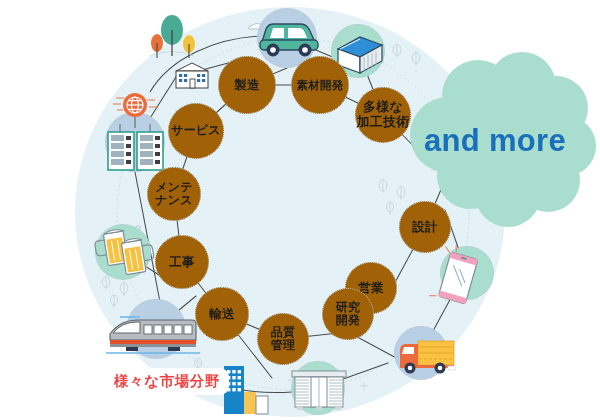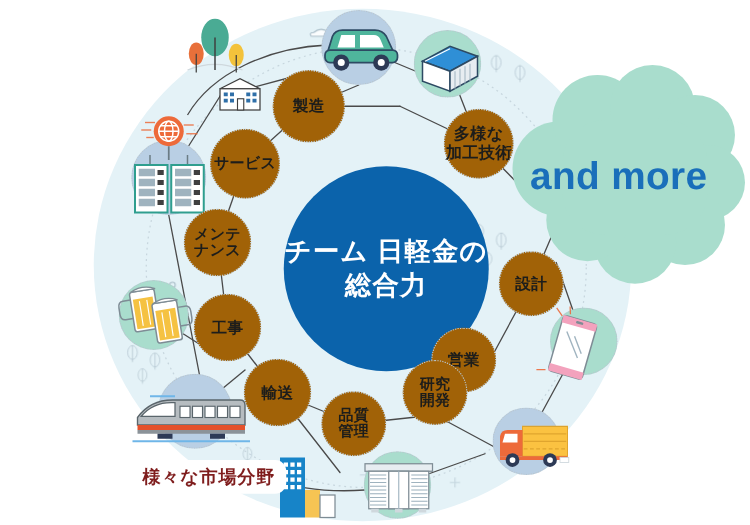--- a/index.html
+++ b/index.html
@@ -24,21 +24,21 @@
   .disc.mint{background:#a9ddcd;}
 
   
   #core{background:#0b63ab;color:#ffffff;font-weight:700;line-height:1.30;
         letter-spacing:1px;}
 
   #cloudtext{position:absolute;color:#1a6fba;font-weight:700;
              font-size:31px;letter-spacing:.3px;white-space:nowrap;}
 
   #market{position:absolute;background:#ffffff;border-radius:9px;
-          color:#7f1d1d;font-weight:700;font-size:14.5px;letter-spacing:.6px;
+          color:#ef4444;font-weight:700;font-size:14.5px;letter-spacing:.6px;
           padding:4px 9px;white-space:nowrap;}
 </style>
 </head>
 <body>
 
 <div id="stage">
 
   <svg class="layer" viewBox="0 0 600 420">
     <defs>
       <clipPath id="halo-clip">
@@ -135,27 +135,20 @@
       <circle cx="556" cy="108" r="32"></circle>
       <circle cx="566" cy="146" r="30"></circle>
       <circle cx="548" cy="180" r="32"></circle>
       <circle cx="508" cy="194" r="33"></circle>
       <circle cx="470" cy="176" r="33"></circle>
       <rect x="450" y="96" width="116" height="92" rx="34"></rect>
     </g>
   </svg>
   <div id="cloudtext" style="left:424px;top:123px;">and more</div>
 
-  <div id="core" class="node" style="left:227px;top:133px;width:164px;height:164px;font-size:21px;">
-    <div>
-      <span>チーム</span>
-      <span>日軽金の</span>
-      <span>総合力</span>
-    </div>
-  </div>
 
   <div class="node disc blue" style="left:257px;top:8px;width:60px;height:60px;"></div>
   <div class="node disc mint" style="left:331px;top:24px;width:54px;height:54px;"></div>
   <div class="node disc mint" style="left:440px;top:246px;width:54px;height:54px;"></div>
   <div class="node disc blue" style="left:394px;top:326px;width:54px;height:54px;"></div>
   <div class="node disc mint" style="left:291px;top:361px;width:54px;height:54px;"></div>
   <div class="node disc blue" style="left:126px;top:299px;width:60px;height:60px;"></div>
   <div class="node disc mint" style="left:95px;top:224px;width:56px;height:56px;"></div>
   <div class="node disc blue" style="left:105px;top:112px;width:60px;height:60px;"></div>
 
@@ -385,20 +378,25 @@
   </svg>
 
   <div id="market" style="left:105px;top:368px;">様々な市場分野</div>
 
   <div class="node lbl" style="left:218px;top:56px;width:58px;height:58px;font-size:12.5px;">
     <div>
         <span>製造</span>
       </div>
   </div>
 
+  <div class="node lbl" style="left:291px;top:56px;width:58px;height:58px;font-size:11.5px;">
+    <div>
+        <span>素材開発</span>
+      </div>
+  </div>
 
   <div class="node lbl" style="left:355px;top:87px;width:56px;height:56px;font-size:13px;text-align:center;">
     <div>
       <span>多様な</span>
       <span>加工技術</span>
     </div>
   </div>
 
   <div class="node lbl" style="left:399px;top:201px;width:52px;height:52px;font-size:12.5px;justify-content:center;">
     <div>

